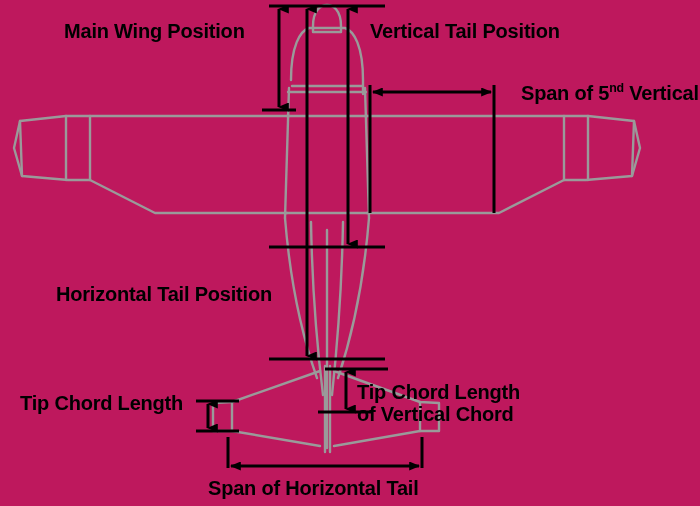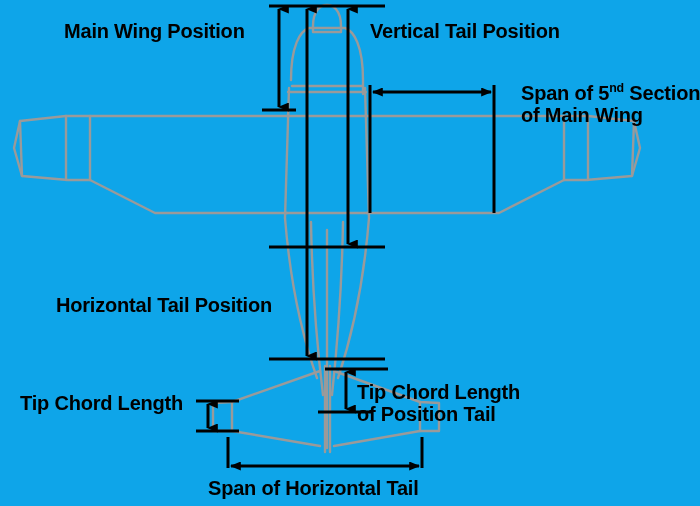--- a/index.html
+++ b/index.html
@@ -4,21 +4,21 @@
 <style>
   html, body {
     margin: 0;
     padding: 0;
     background: #ffffff;
   }
   #canvas {
     position: relative;
     width: 700px;
     height: 506px;
-    background: #0ea5e9;
+    background: #be185d;
     overflow: hidden;
     font-family: "Liberation Sans", sans-serif;
   }
   #diagram-svg {
     position: absolute;
     left: 0;
     top: 0;
     width: 700px;
     height: 506px;
   }
@@ -34,21 +34,21 @@
   }
   .label sup {
     font-size: 0.62em;
     vertical-align: super;
     line-height: 0;
     margin-top: 28px;
   }
   #label-main-wing-position { left: 64px;  top: 20px; }
   #label-vertical-tail-position { left: 370px; top: 20px; }
   #label-span-2nd-section { left: 521px; top: 82px; }
-  #label-horizontal-tail-position { left: 56px;  top: 294px; text-align: center; }
+  #label-horizontal-tail-position { left: 56px;  top: 283px; text-align: center; }
   #label-tip-chord-horizontal-tail { left: 20px;  top: 392px; }
   #label-tip-chord-vertical-tail { left: 357px; top: 381px; }
   #label-span-horizontal-tail { left: 208px; top: 477px; }
 </style>
 </head>
 <body>
 
 <div id="canvas">
 
   <svg id="diagram-svg" viewBox="0 0 700 506">
@@ -139,23 +139,23 @@
       <line x1="228" y1="437" x2="228" y2="468"></line>
       <line x1="422" y1="437" x2="422" y2="468"></line>
       <line x1="231" y1="466" x2="419" y2="466" marker-start="url(#arrLeft)" marker-end="url(#arrRight)"></line>
     </g>
   </svg>
 
   <div class="label" id="label-main-wing-position">Main Wing Position</div>
 
   <div class="label" id="label-vertical-tail-position">Vertical Tail Position</div>
 
-  <div class="label" id="label-span-2nd-section"><span>Span of 5</span><sup>nd</sup><span> Section</span><br><span>of Main Wing</span></div>
+  <div class="label" id="label-span-2nd-section"><span>Span of 5</span><sup>nd</sup><span> Vertical</span><br></div>
 
   <div class="label" id="label-horizontal-tail-position">Horizontal Tail Position</div>
 
   <div class="label" id="label-tip-chord-horizontal-tail"><span>Tip Chord Length</span><br></div>
 
-  <div class="label" id="label-tip-chord-vertical-tail"><span>Tip Chord Length</span><br><span>of Position Tail</span></div>
+  <div class="label" id="label-tip-chord-vertical-tail"><span>Tip Chord Length</span><br><span>of Vertical Chord</span></div>
 
   <div class="label" id="label-span-horizontal-tail">Span of Horizontal Tail</div>
 
 </div>
 
 </body></html>

